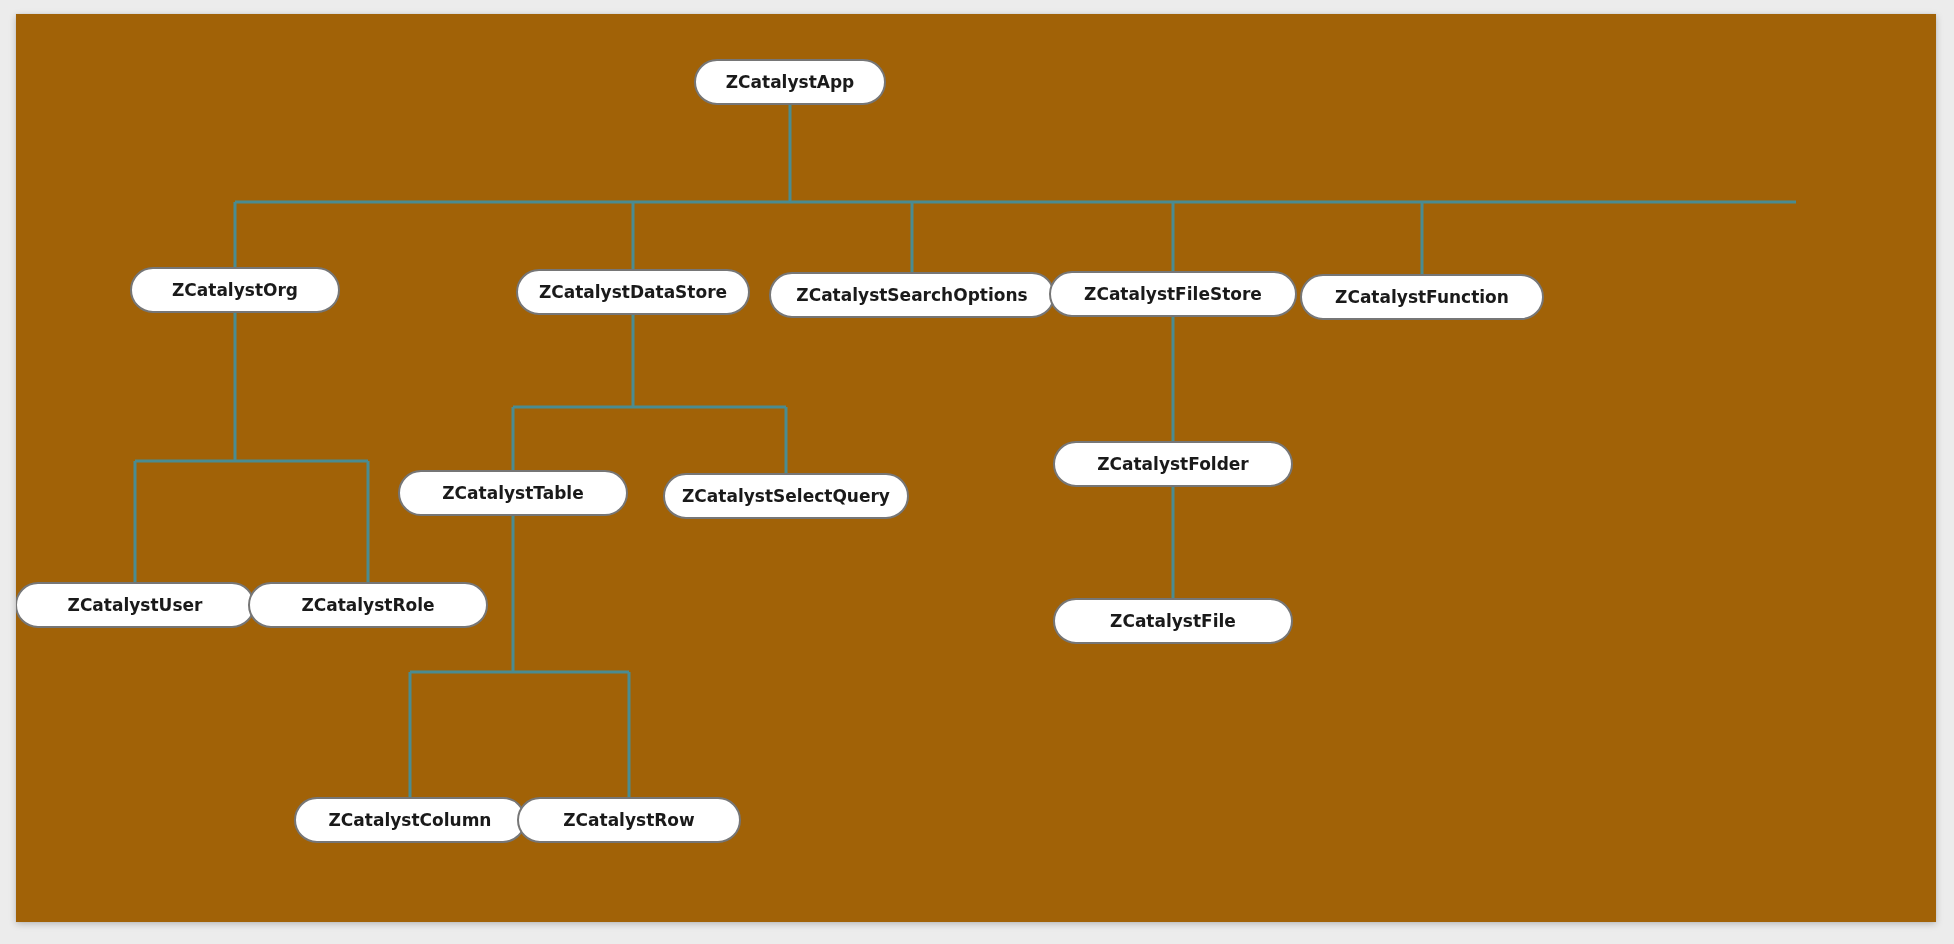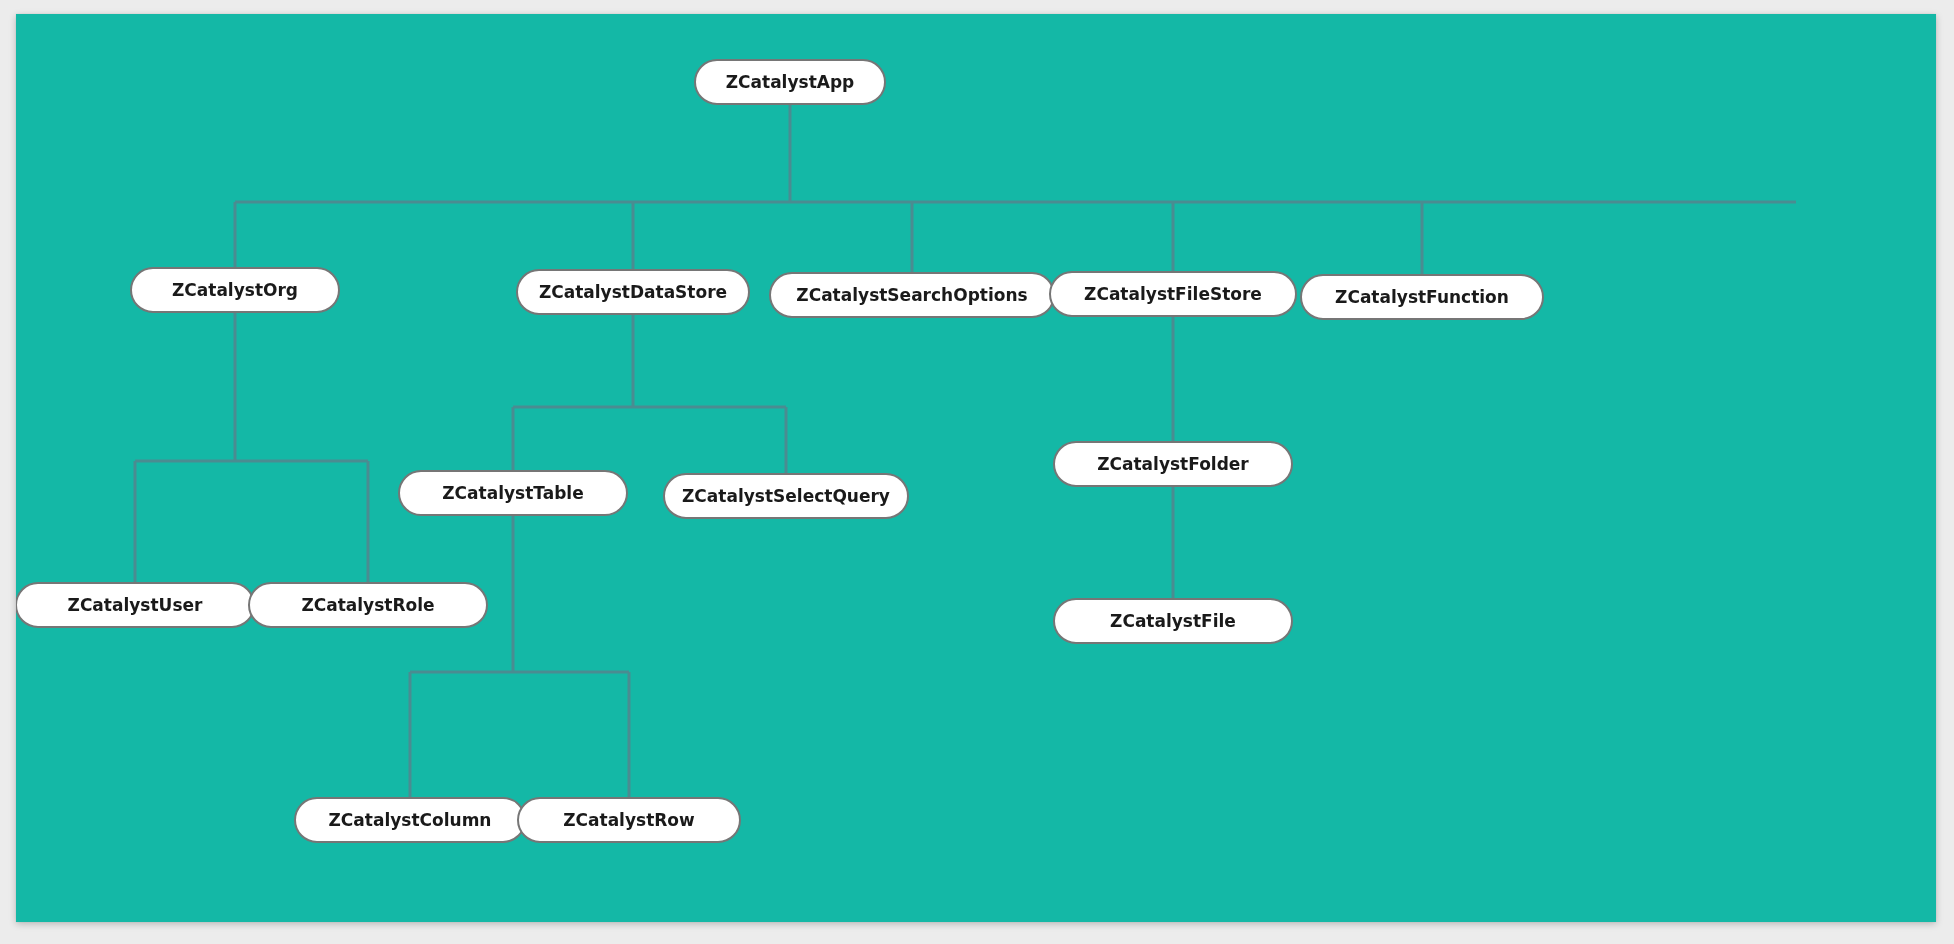--- a/index.html
+++ b/index.html
@@ -12,21 +12,21 @@
     overflow: hidden;
     font-family: "DejaVu Sans", "Liberation Sans", sans-serif;
   }
 
   #diagram-canvas {
     position: absolute;
     left: 16px;
     top: 14px;
     width: 1920px;
     height: 908px;
-    background: #14b8a6;
+    background: #a16207;
     box-shadow: 0 2px 7px rgba(0,0,0,0.22), 0 0 1px rgba(0,0,0,0.12);
   }
 
   #tree-svg {
     display: block;
     width: 1920px;
     height: 908px;
   }
 
   .edge-line {

